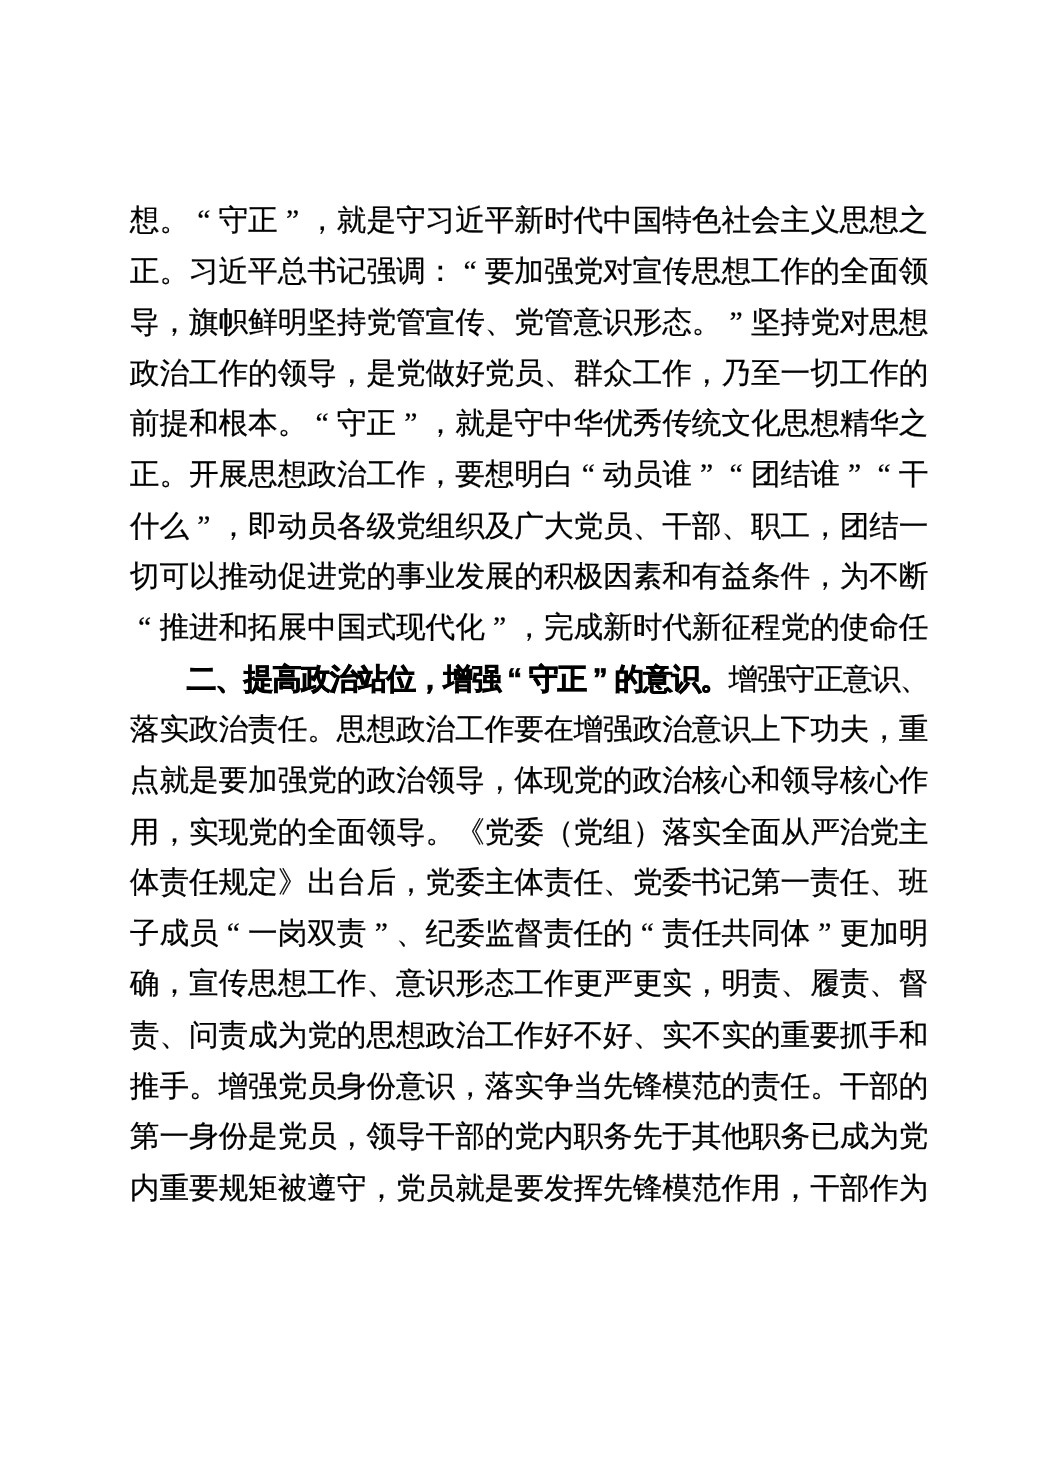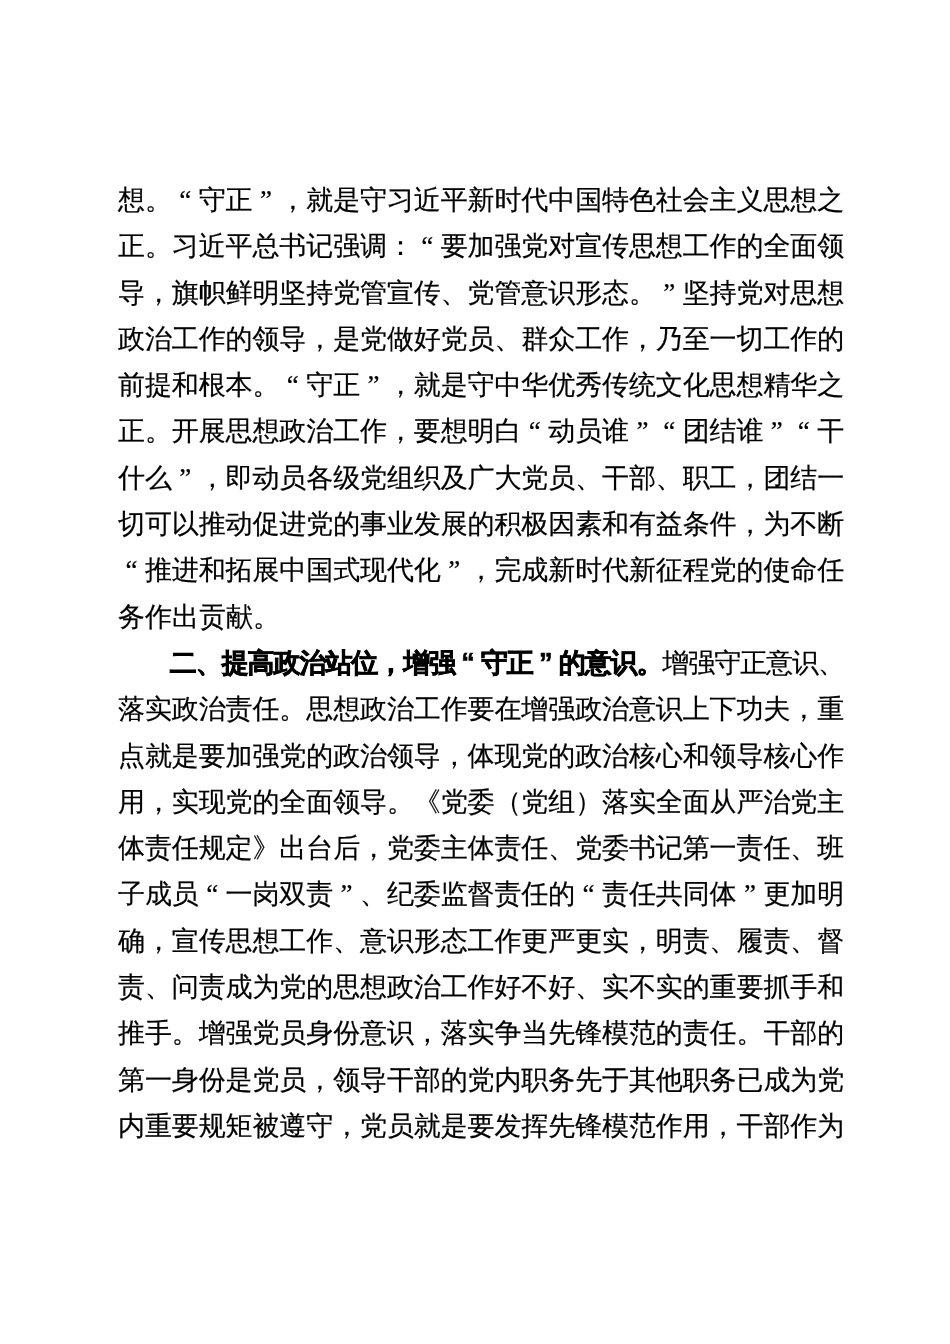--- a/index.html
+++ b/index.html
@@ -306,21 +306,20 @@
         <span class="cell">代</span>
         <span class="cell">新</span>
         <span class="cell">征</span>
         <span class="cell">程</span>
         <span class="cell">党</span>
         <span class="cell">的</span>
         <span class="cell">使</span>
         <span class="cell">命</span>
         <span class="cell">任</span>
       </div>
-      <div class="line"><span class="seg">务作出贡献。</span></div>
       <div class="line fill">
         <span class="cell indent"></span>
         <span class="cell indent"></span>
         <span class="cell bold">二</span>
         <span class="cell bold">、</span>
         <span class="cell bold">提</span>
         <span class="cell bold">高</span>
         <span class="cell bold">政</span>
         <span class="cell bold">治</span>
         <span class="cell bold">站</span>

